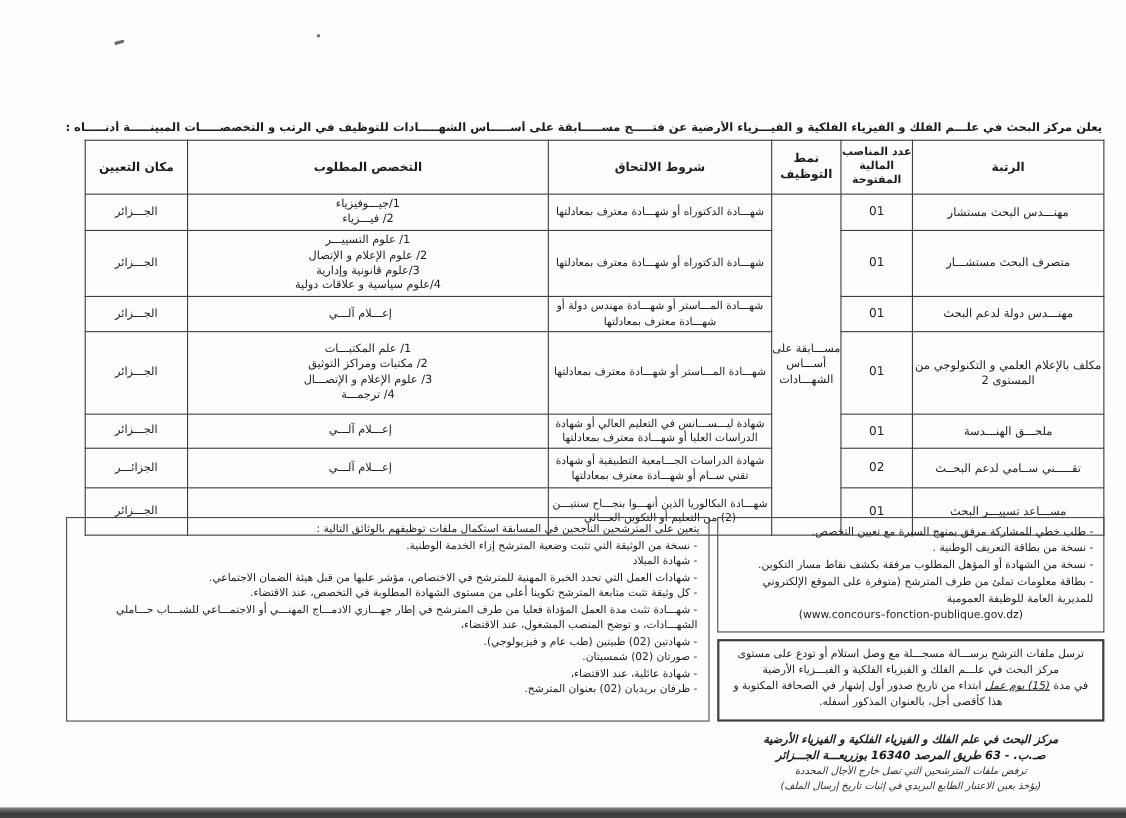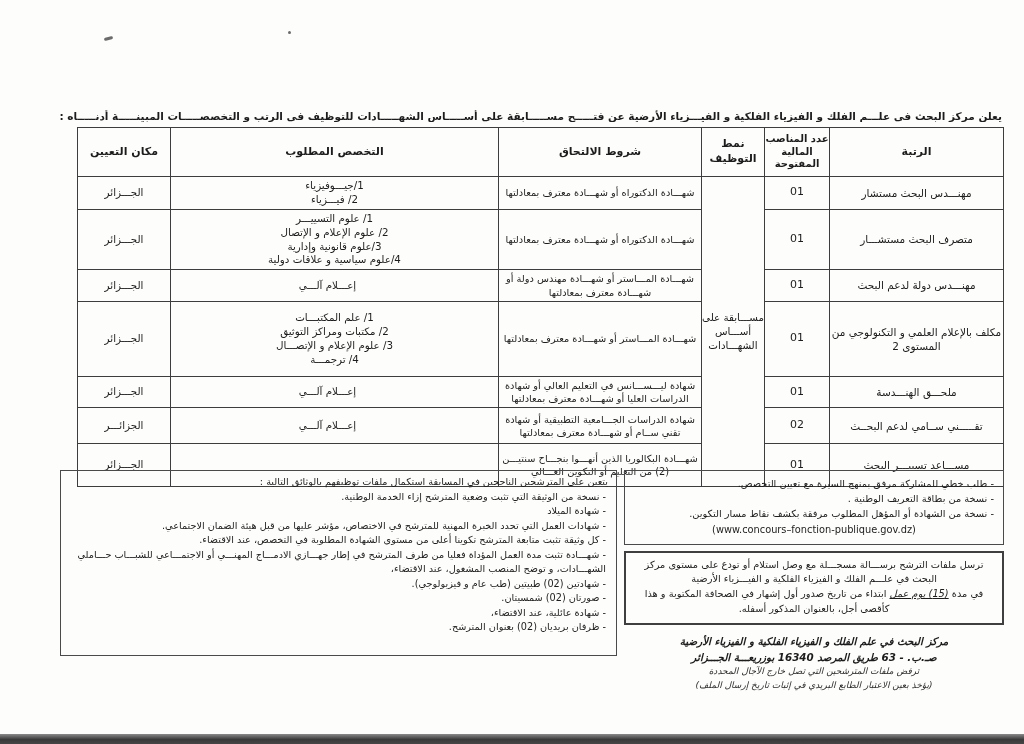--- a/index.html
+++ b/index.html
@@ -49,21 +49,21 @@
   td.loc{vertical-align:top;font-size:10.3px;padding-top:3px;}
   td.mode{font-size:10.3px;line-height:1.6;}
   tbody tr.r1{height:28px;} tbody tr.r2{height:54px;} tbody tr.r3{height:27px;}
   tbody tr.r4{height:75px;} tbody tr.r5{height:27px;} tbody tr.r6{height:36px;}
   tbody tr.r7{height:43px;}
   
   .bottom{
     position:absolute;top:470px;right:20px;left:60px;
     display:flex;gap:7px;align-items:flex-start;
   }
-  .rcol{width:380px;flex:0 0 auto;}
+  .rcol{width:352px;flex:0 0 auto;}
   .rbox{
     border:1px solid #4a4a4a;
     padding:5px 9px 7px;
     font-size:9.8px;line-height:1.55;text-align:right;
   }
   .nbox{
     margin-top:6px;
     border:2px solid #3f3f3f;
     padding:5px 8px 7px;
     font-size:9.8px;line-height:1.5;text-align:center;
@@ -196,20 +196,21 @@
     </tbody>
   </table>
 
   <div class="bottom">
 
     <div class="rcol">
       <div class="rbox">
         <div>- طلب خطي للمشاركة مرفق بمنهج السيرة مع تعيين التخصص.</div>
         <div>- نسخة من بطاقة التعريف الوطنية .</div>
         <div>- نسخة من الشهادة أو المؤهل المطلوب مرفقة بكشف نقاط مسار التكوين.</div>
+        <div>- بطاقة معلومات تملئ من طرف المترشح (متوفرة على الموقع الإلكتروني للمديرية العامة للوظيفة العمومية</div>
         <div style="text-align:center">(www.concours–fonction-publique.gov.dz)</div>
       </div>
 
       <div class="nbox">
         <span>ترسل ملفات الترشح برســـالة مسجـــلة مع وصل استلام أو تودع على مستوى مركز البحث في علـــم الفلك و الفيزياء الفلكية و الفيـــزياء الأرضية</span><br>
         <span>في مدة </span><span class="em">(15) يوم عمل</span><span> ابتداء من تاريخ صدور أول إشهار في الصحافة المكتوبة و هذا كأقصى أجل، بالعنوان المذكور أسفله.</span>
       </div>
 
       <div class="addr">
         <div class="a1">مركز البحث في علم الفلك و الفيزياء الفلكية و الفيزياء الأرضية</div>

